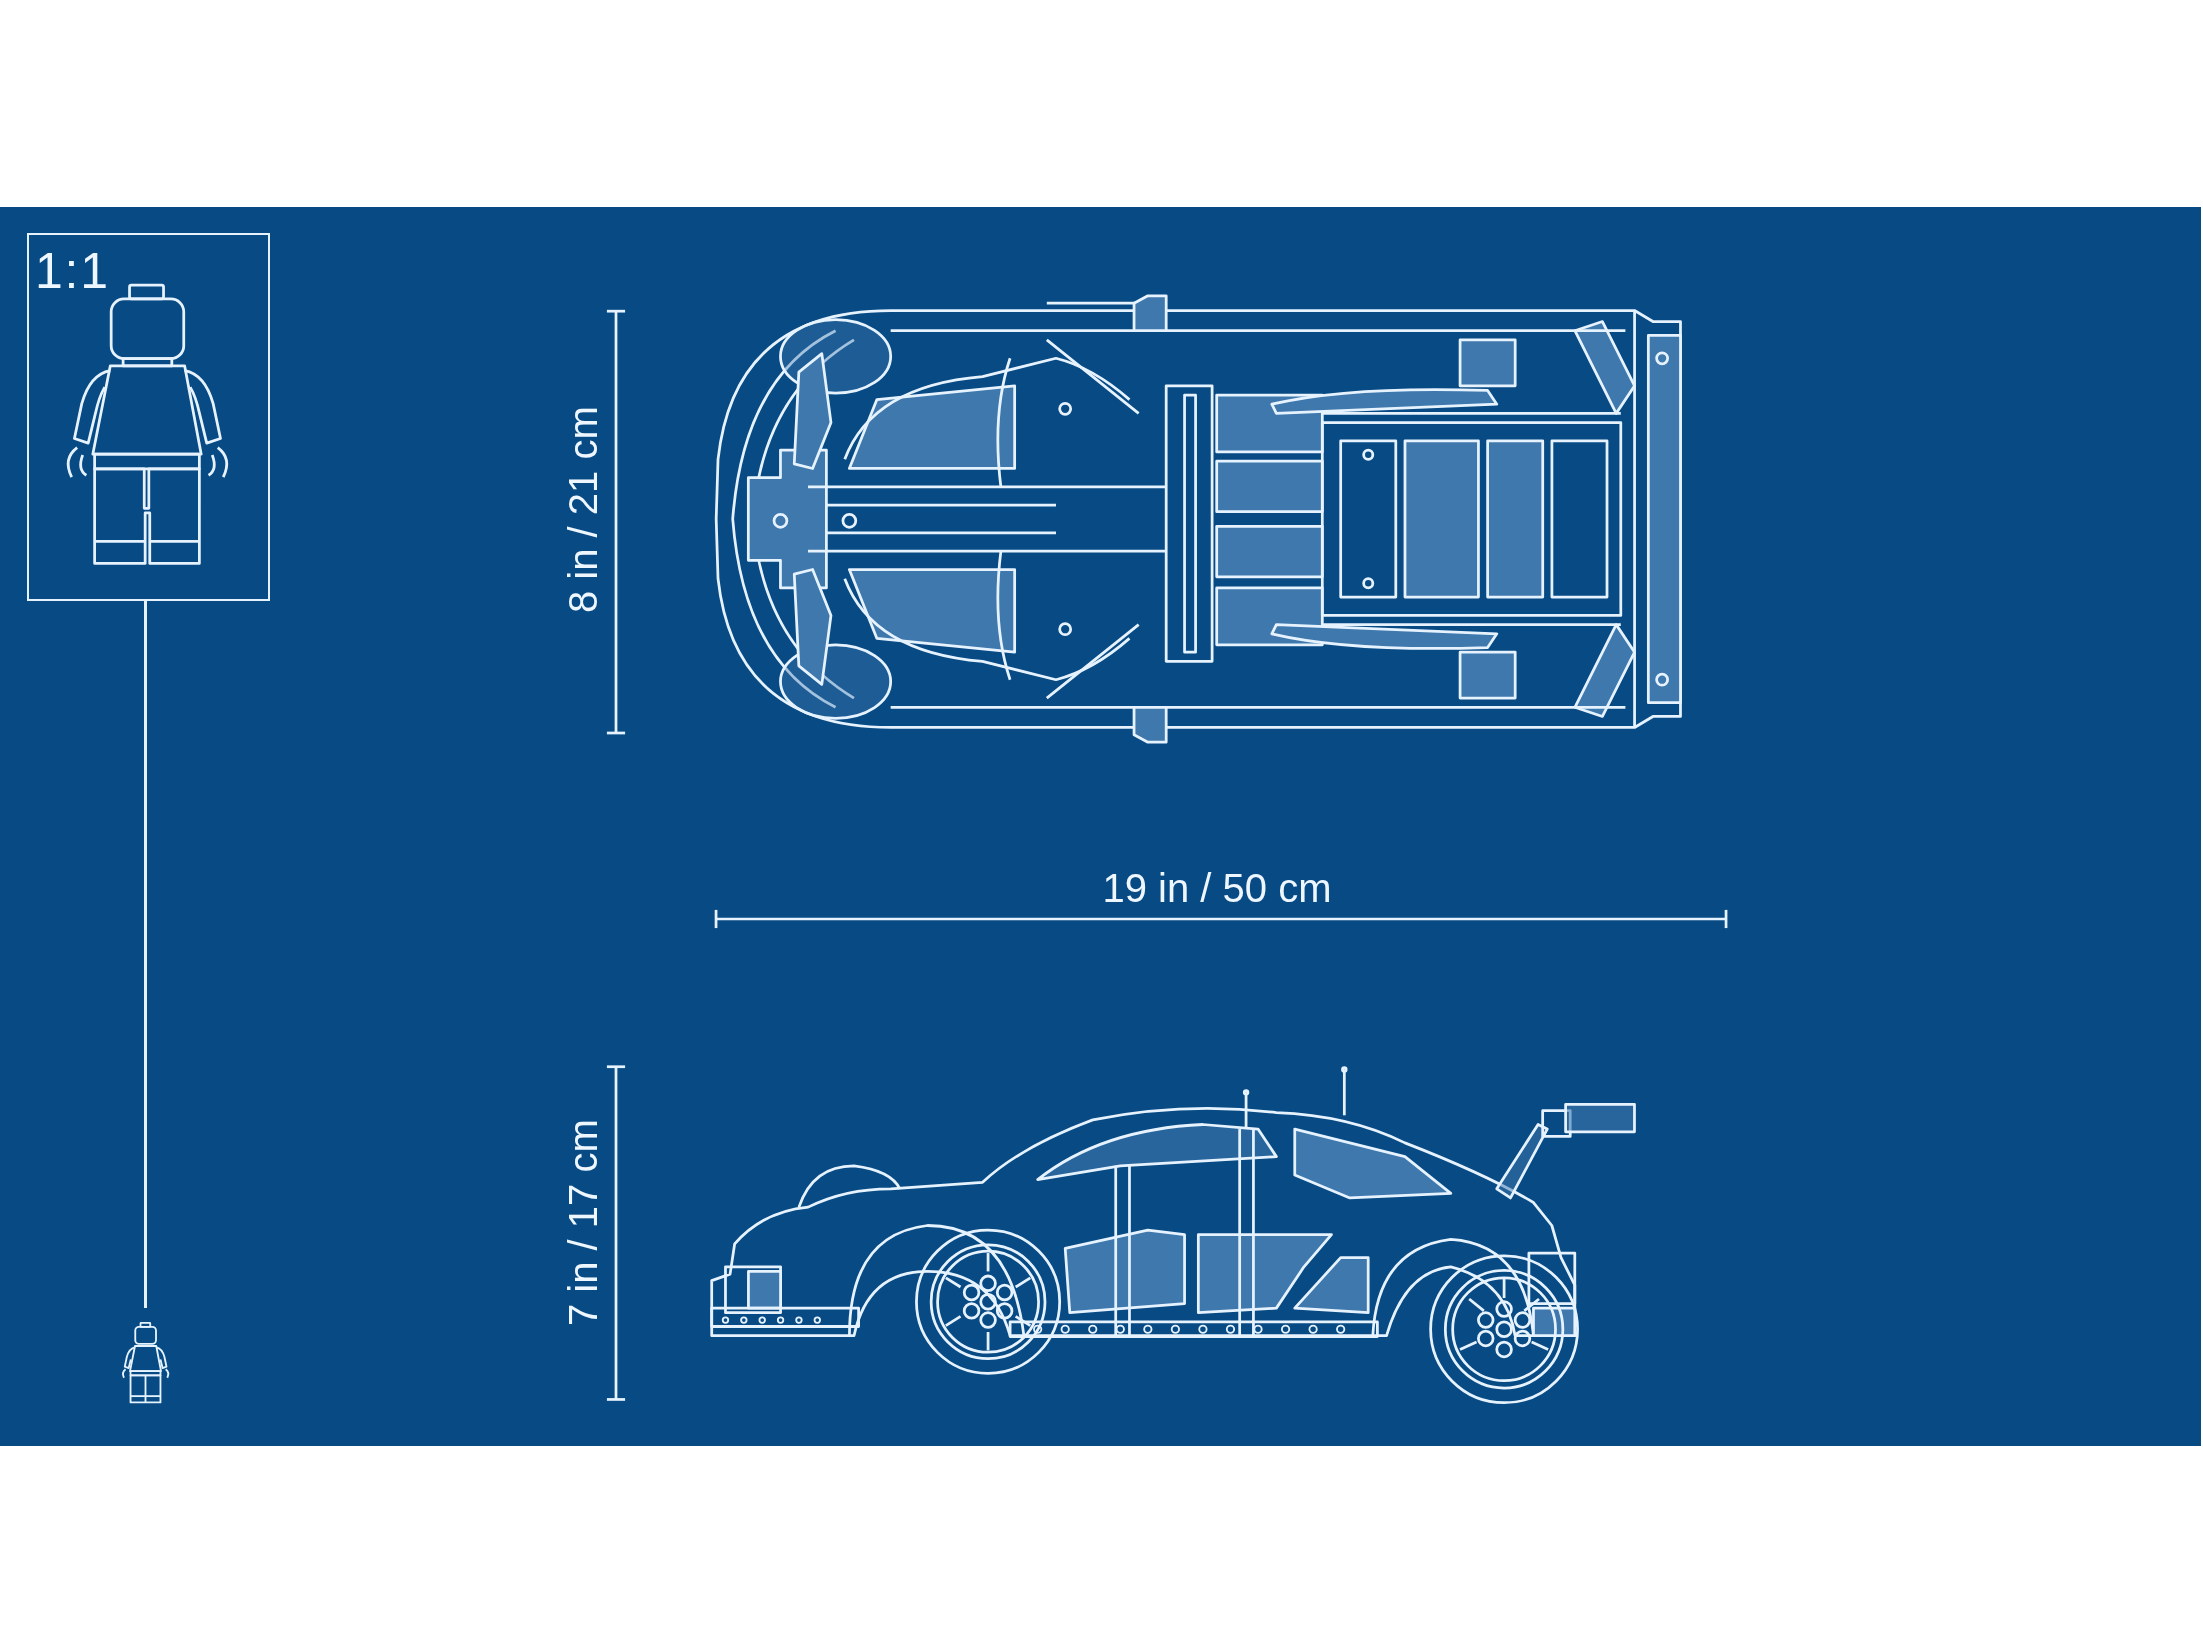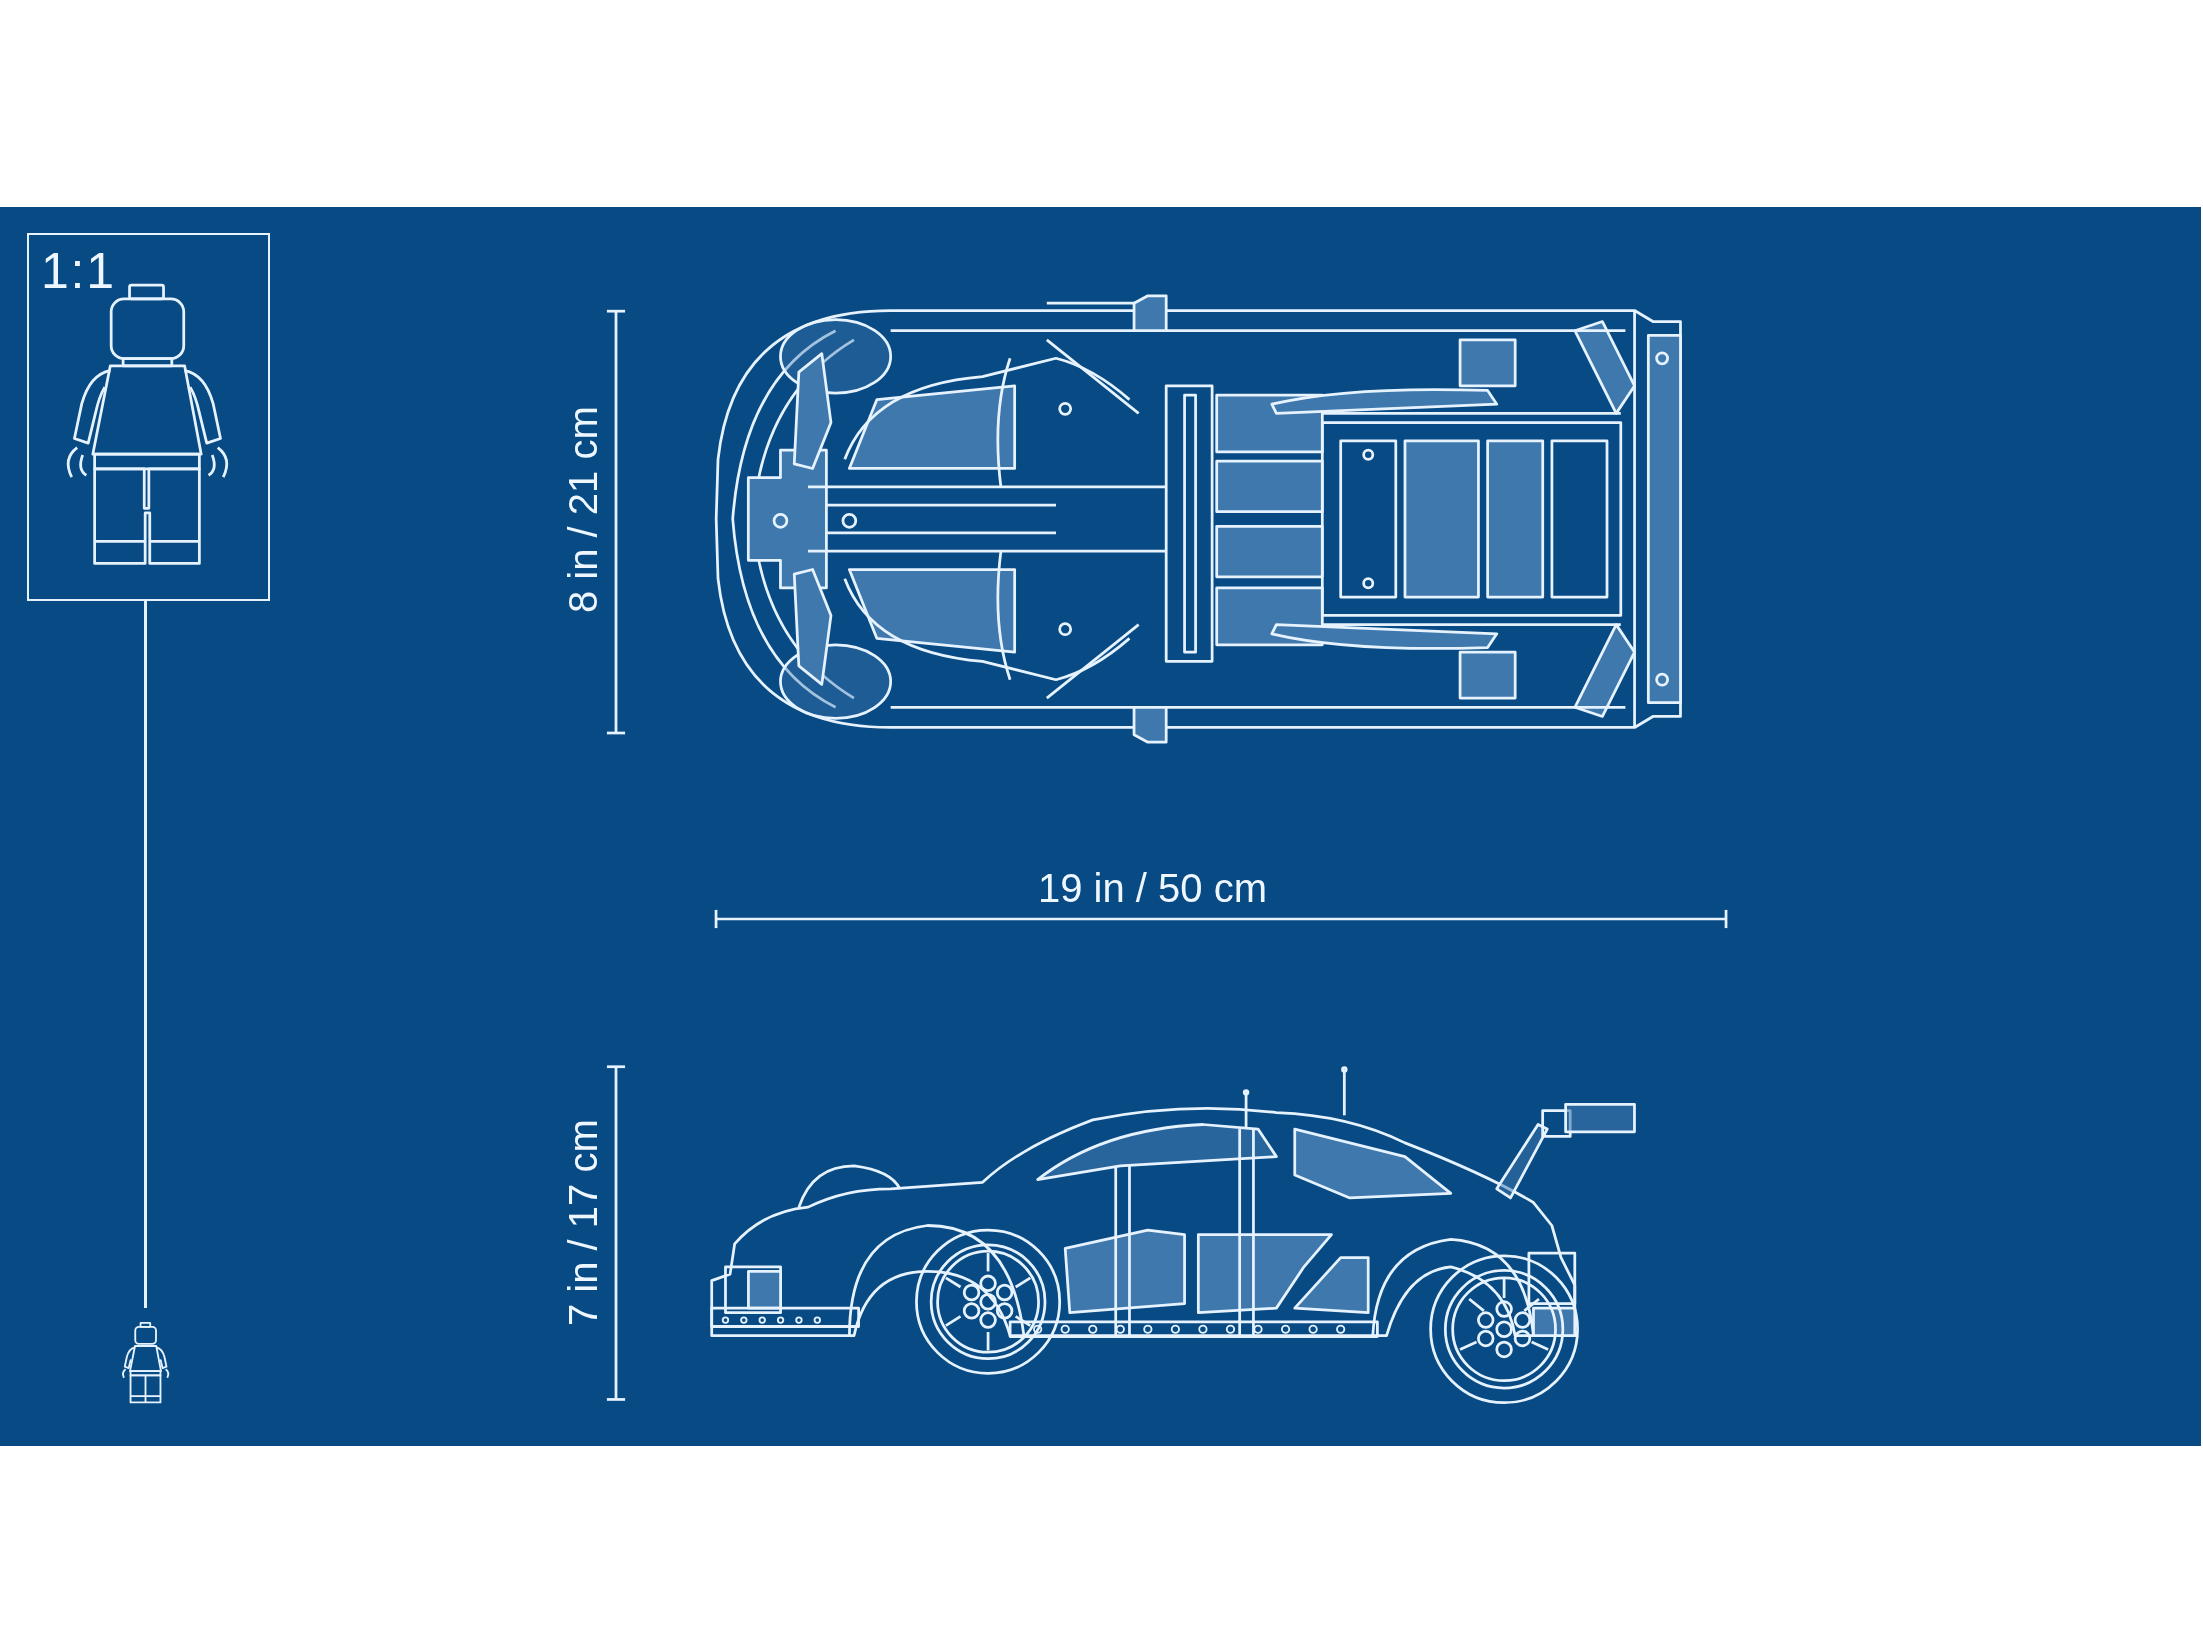--- a/index.html
+++ b/index.html
@@ -1,21 +1,21 @@
 <!DOCTYPE html>
 <html style="font-size:14.7px"><head>
 <meta charset="utf-8">
 <style>
   html, body { margin: 0; padding: 0; background: #ffffff; }
   body { width: 2204px; height: 1653px; position: relative; overflow: hidden;
          font-family: "Liberation Sans", "DejaVu Sans", sans-serif; }
   .band { position: absolute; left: 0; top: 207px; width: 2201px; height: 1239px; background: #084a84; }
   .frame { position: absolute; left: 27px; top: 233px; width: 243px; height: 368px;
            border: 2.8px solid #e6f3ff; box-sizing: border-box; }
-  .scale-label { position: absolute; left: 41px; top: 246px; font-size: 50px; color: #eef7ff;
+  .scale-label { position: absolute; left: 35px; top: 246px; font-size: 50px; color: #eef7ff;
                  letter-spacing: 1.8px; line-height: 1; }
   .vline { position: absolute; width: 2.8px; background: #e6f3ff; }
   .dim-text { position: absolute; color: #eef7ff; font-size: 40px; white-space: nowrap; line-height: 1; }
   .rot { transform: rotate(-90deg); transform-origin: center center; }
   svg { position: absolute; overflow: visible; }
 </style>
 </head>
 <body>
 
 <div class="band"></div>
@@ -66,21 +66,21 @@
   <line x1="1" y1="2" x2="21" y2="2" stroke="#e6f3ff" stroke-width="3"></line>
   <line x1="1" y1="466" x2="21" y2="466" stroke="#e6f3ff" stroke-width="3"></line>
 </svg>
 <div class="dim-text rot" style="left:491px;top:501px;width:184px;text-align:center;">8 in / 21 cm</div>
 
 <svg style="left:709px;top:909px;" width="1025" height="20" viewBox="0 0 1116 22">
   <line x1="2" y1="11" x2="1113" y2="11" stroke="#e6f3ff" stroke-width="3"></line>
   <line x1="2" y1="1" x2="2" y2="21" stroke="#e6f3ff" stroke-width="3"></line>
   <line x1="1113" y1="1" x2="1113" y2="21" stroke="#e6f3ff" stroke-width="3"></line>
 </svg>
-<div class="dim-text" style="left:1038px;top:868px;width:358px;">19 in / 50 cm</div>
+<div class="dim-text" style="left:1038px;top:868px;width:358px;text-align:center;">19 in / 50 cm</div>
 
 <svg style="left:606px;top:1063px;" width="20" height="342" viewBox="0 0 22 372">
   <line x1="11" y1="2" x2="11" y2="368" stroke="#e6f3ff" stroke-width="3"></line>
   <line x1="1" y1="2" x2="21" y2="2" stroke="#e6f3ff" stroke-width="3"></line>
   <line x1="1" y1="368" x2="21" y2="368" stroke="#e6f3ff" stroke-width="3"></line>
 </svg>
 <div class="dim-text rot" style="left:491px;top:1214px;width:184px;text-align:center;">7 in / 17 cm</div>
 
 <svg style="left:707px;top:303px;" width="1024" height="432" viewBox="0 0 1115 470" fill="none" stroke="#e6f3ff" stroke-width="3" stroke-linejoin="round">
 

